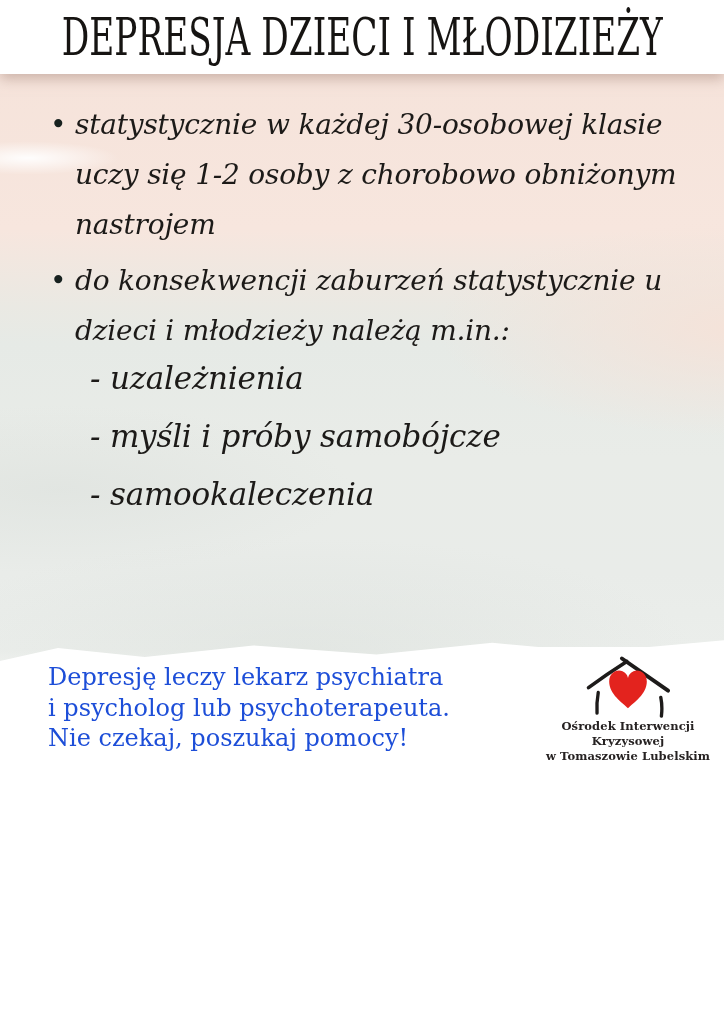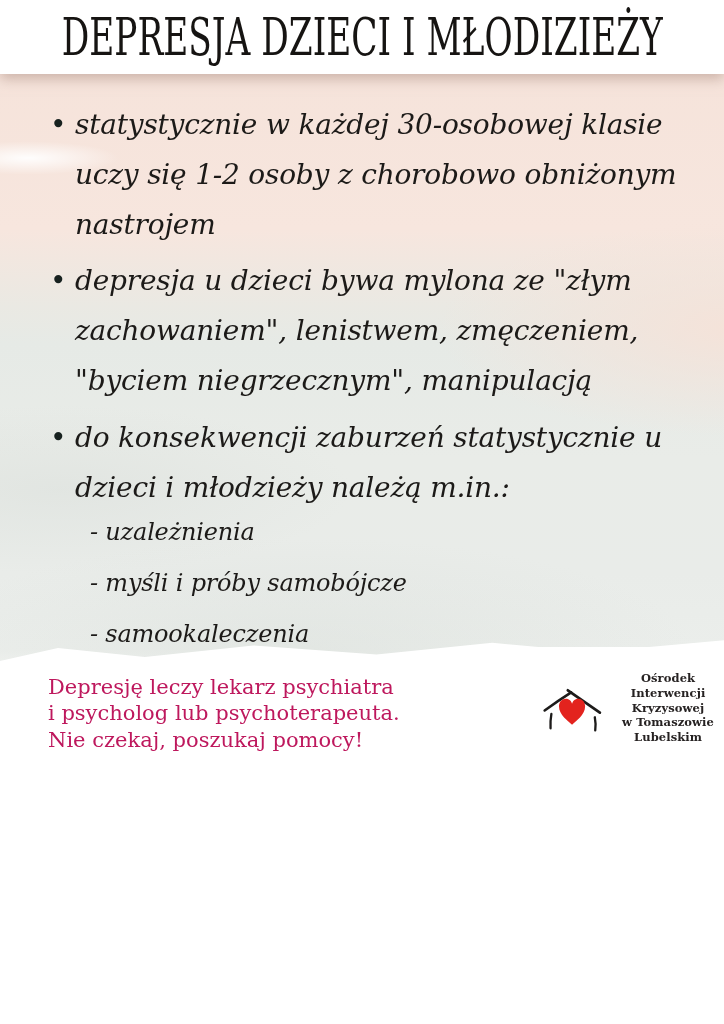--- a/index.html
+++ b/index.html
@@ -53,37 +53,37 @@
     white-space:pre-line;
     margin-bottom:7px;
   }
   .bullets > li::before{
     content:"\2022";
     position:absolute;left:2px;top:0;
     font-size:28px;line-height:1.78;color:#17211f;
   }
   .subs{margin:6px 0 0 42px;}
   .subs > li{
-    font-size:24px;letter-spacing:-.2px;
+    font-size:31px;letter-spacing:-.2px;
     line-height:1;margin-bottom:27px;
     white-space:pre-line;
   }
   
   .footer{
     position:absolute;left:0;right:0;bottom:0;height:122px;z-index:2;
     display:flex;justify-content:space-between;align-items:flex-end;
   }
   .advice{
     margin:12px 0 12px 48px;
-    font-size:21px;line-height:1.26;
-    white-space:pre-line;color:#be185d;
+    font-size:24px;line-height:1.26;
+    white-space:pre-line;color:#1d4ed8;
   }
   .logo-box{
     width:192px;height:118px;background:#ffffff;
-    display:flex;flex-direction:row;align-items:center;
+    display:flex;flex-direction:column;align-items:center;
     padding-top:3px;box-sizing:border-box;
   }
   .logo-box svg{display:block;}
   .org{
     margin:1px 0 0 0;
     font-size:11.5px;font-weight:bold;line-height:1.3;
     text-align:center;color:#262222;white-space:pre-line;
     letter-spacing:.1px;
   }
 </style>
@@ -97,23 +97,20 @@
 
   <header class="title-bar">
     <h1>DEPRESJA DZIECI I MŁODIZIEŻY</h1>
   </header>
 
   <main class="content">
     <ul class="bullets">
       <li>statystycznie w każdej 30-osobowej klasie
 uczy się 1-2 osoby z chorobowo obniżonym
 nastrojem</li>
-      <li>depresja u dzieci bywa mylona ze "złym
-zachowaniem", lenistwem, zmęczeniem,
-"byciem niegrzecznym", manipulacją</li>
       <li>do konsekwencji zaburzeń statystycznie u
 dzieci i młodzieży należą m.in.:</li>
     </ul>
     <ul class="subs">
       <li>- uzależnienia</li>
       <li>- myśli i próby samobójcze</li>
       <li>- samookaleczenia</li>
     </ul>
   </main>
 

